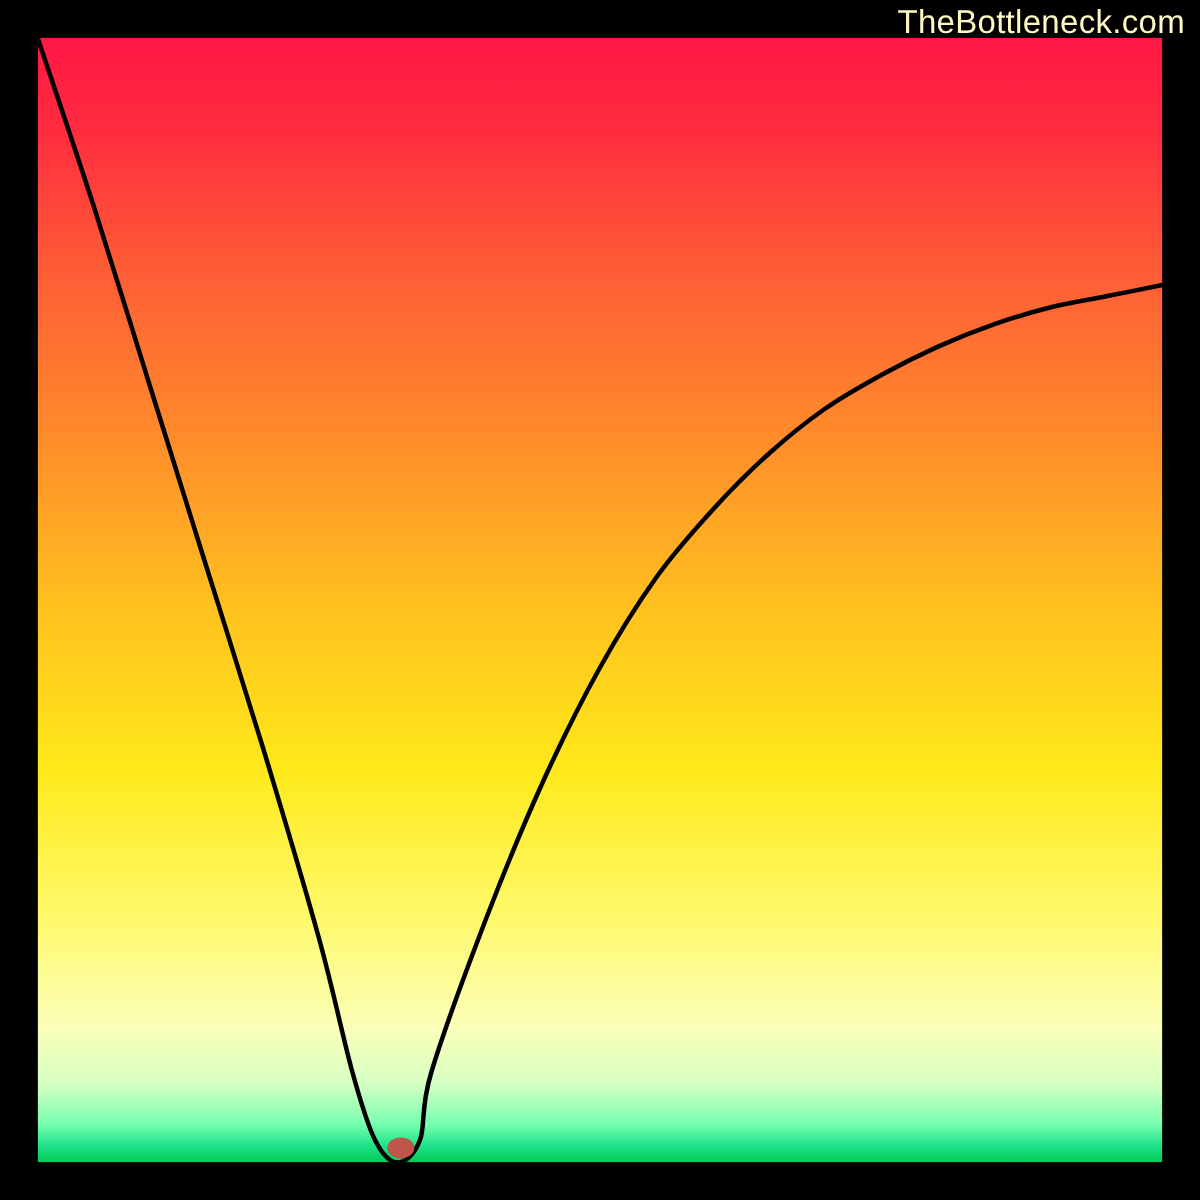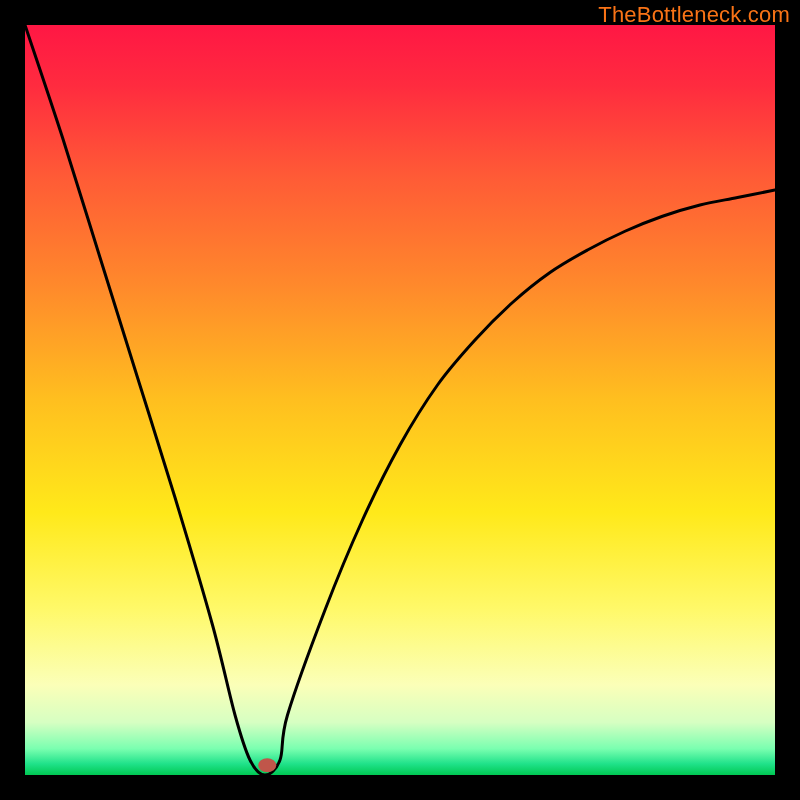--- a/index.html
+++ b/index.html
@@ -20,21 +20,21 @@
   .plot {
     position: absolute;
     left: 25px; top: 25px;
     width: 750px; height: 750px;
     overflow: hidden;
   }
   .watermark {
     position: absolute;
     top: 2px;
     right: 10px;
-    color: #f97316;
+    color: #fef9c3;
     font-size: 22px;
     font-weight: 500;
     letter-spacing: 0.2px;
     user-select: none;
   }
   svg { display: block; }
 </style>
 </head>
 <body>
 

